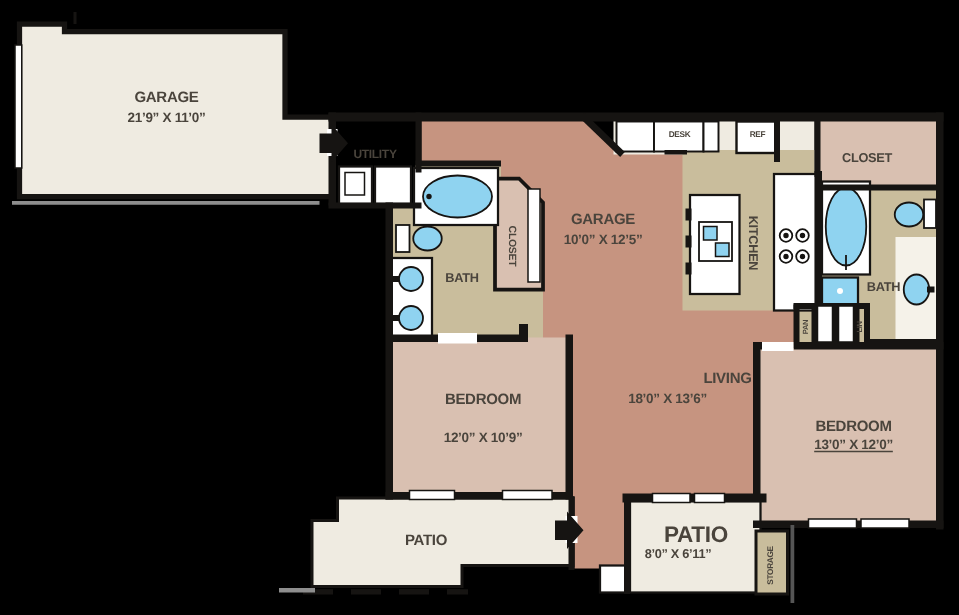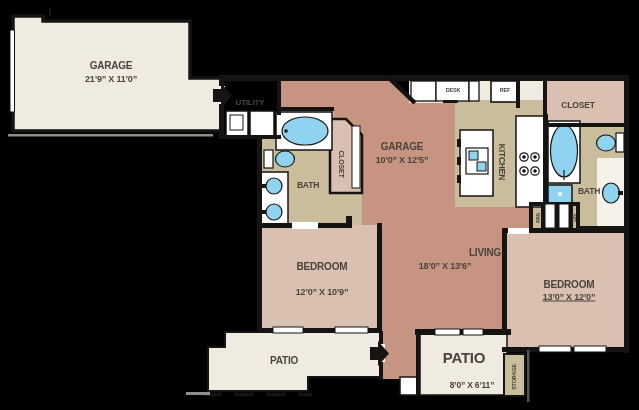--- a/index.html
+++ b/index.html
@@ -198,16 +198,16 @@
 
   <div class="lbl s10" style="left:322px;top:267px;">BEDROOM</div>
   <div class="lbl dim" style="left:322px;top:292px;">12’0” X 10’9”</div>
 
   <div class="lbl s10" style="left:569px;top:285px;">BEDROOM</div>
   <div class="lbl dim" style="left:569px;top:297px;text-decoration:underline;">13’0” X 12’0”</div>
 
   <div class="lbl s10" style="left:284px;top:361px;">PATIO</div>
 
   <div class="lbl s95" style="left:464px;top:357px;">PATIO</div>
-  <div class="lbl dim85" style="left:472px;top:369px;margin-top:16px;">8’0” X 6’11”</div>
+  <div class="lbl dim85" style="left:452px;top:369px;">8’0” X 6’11”</div>
 
   <div class="lbl s55 rotm90" style="left:515px;top:377px;">STORAGE</div>
 </div>
 
 </body></html>

